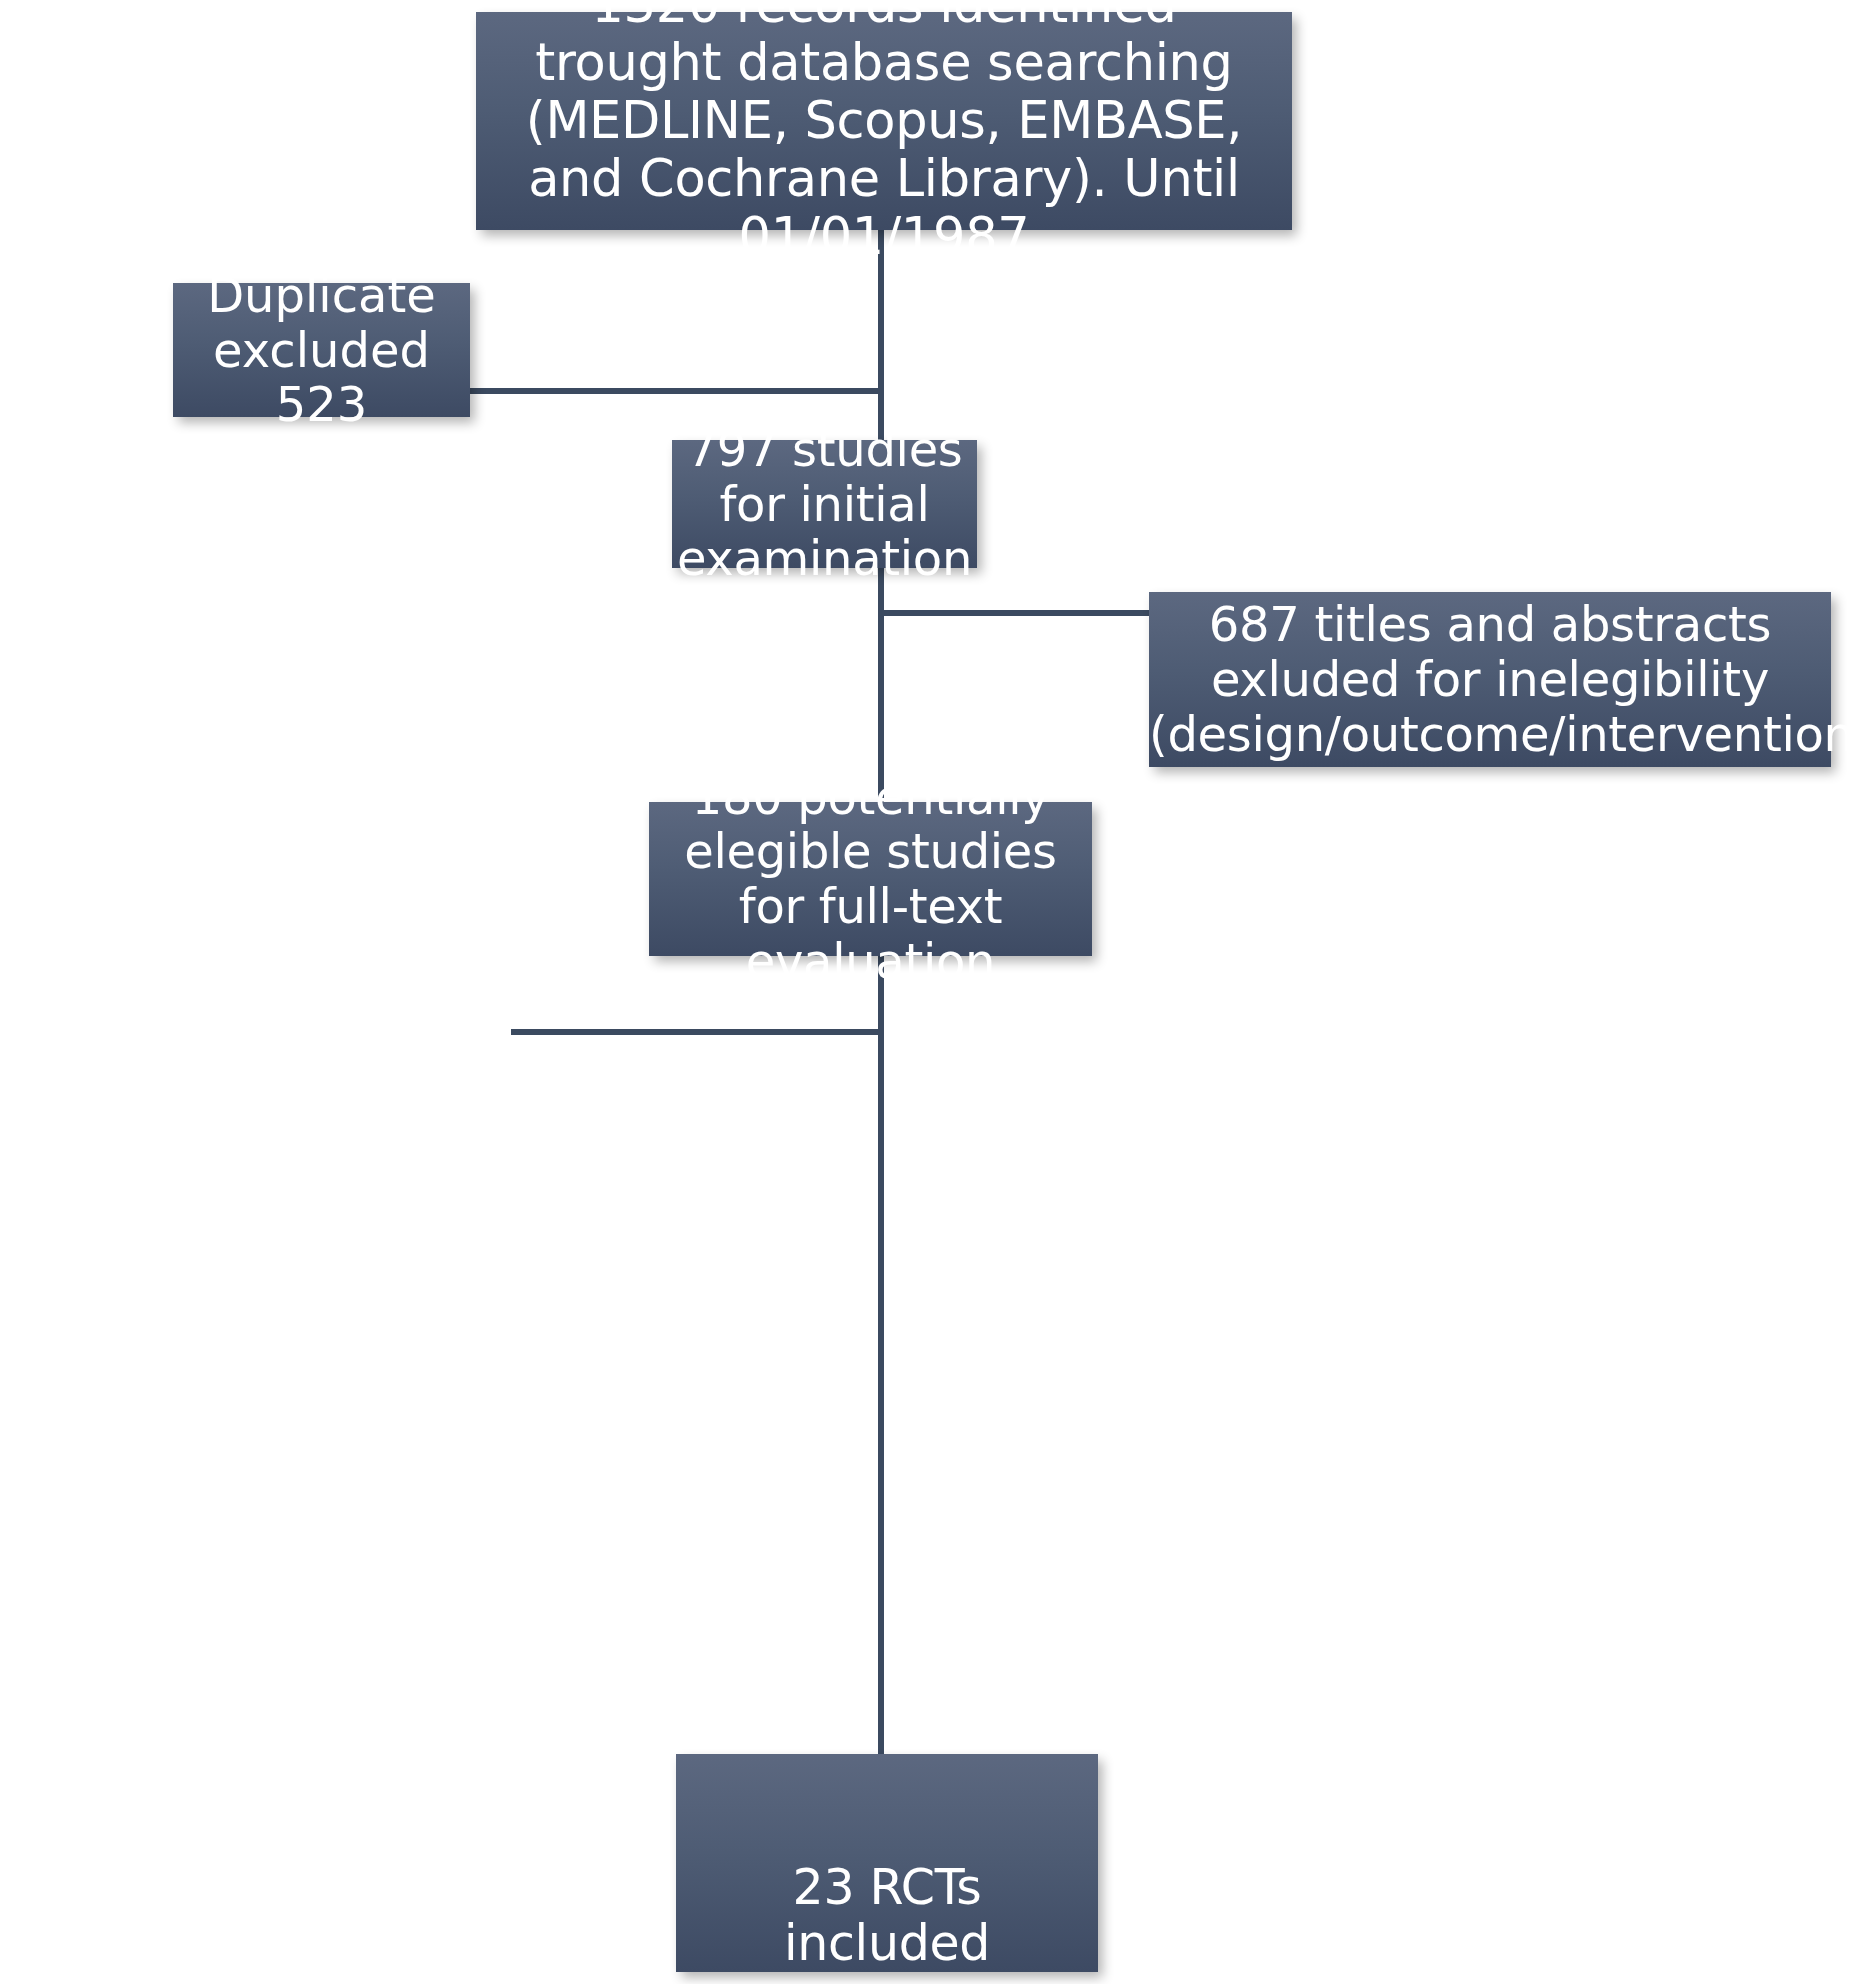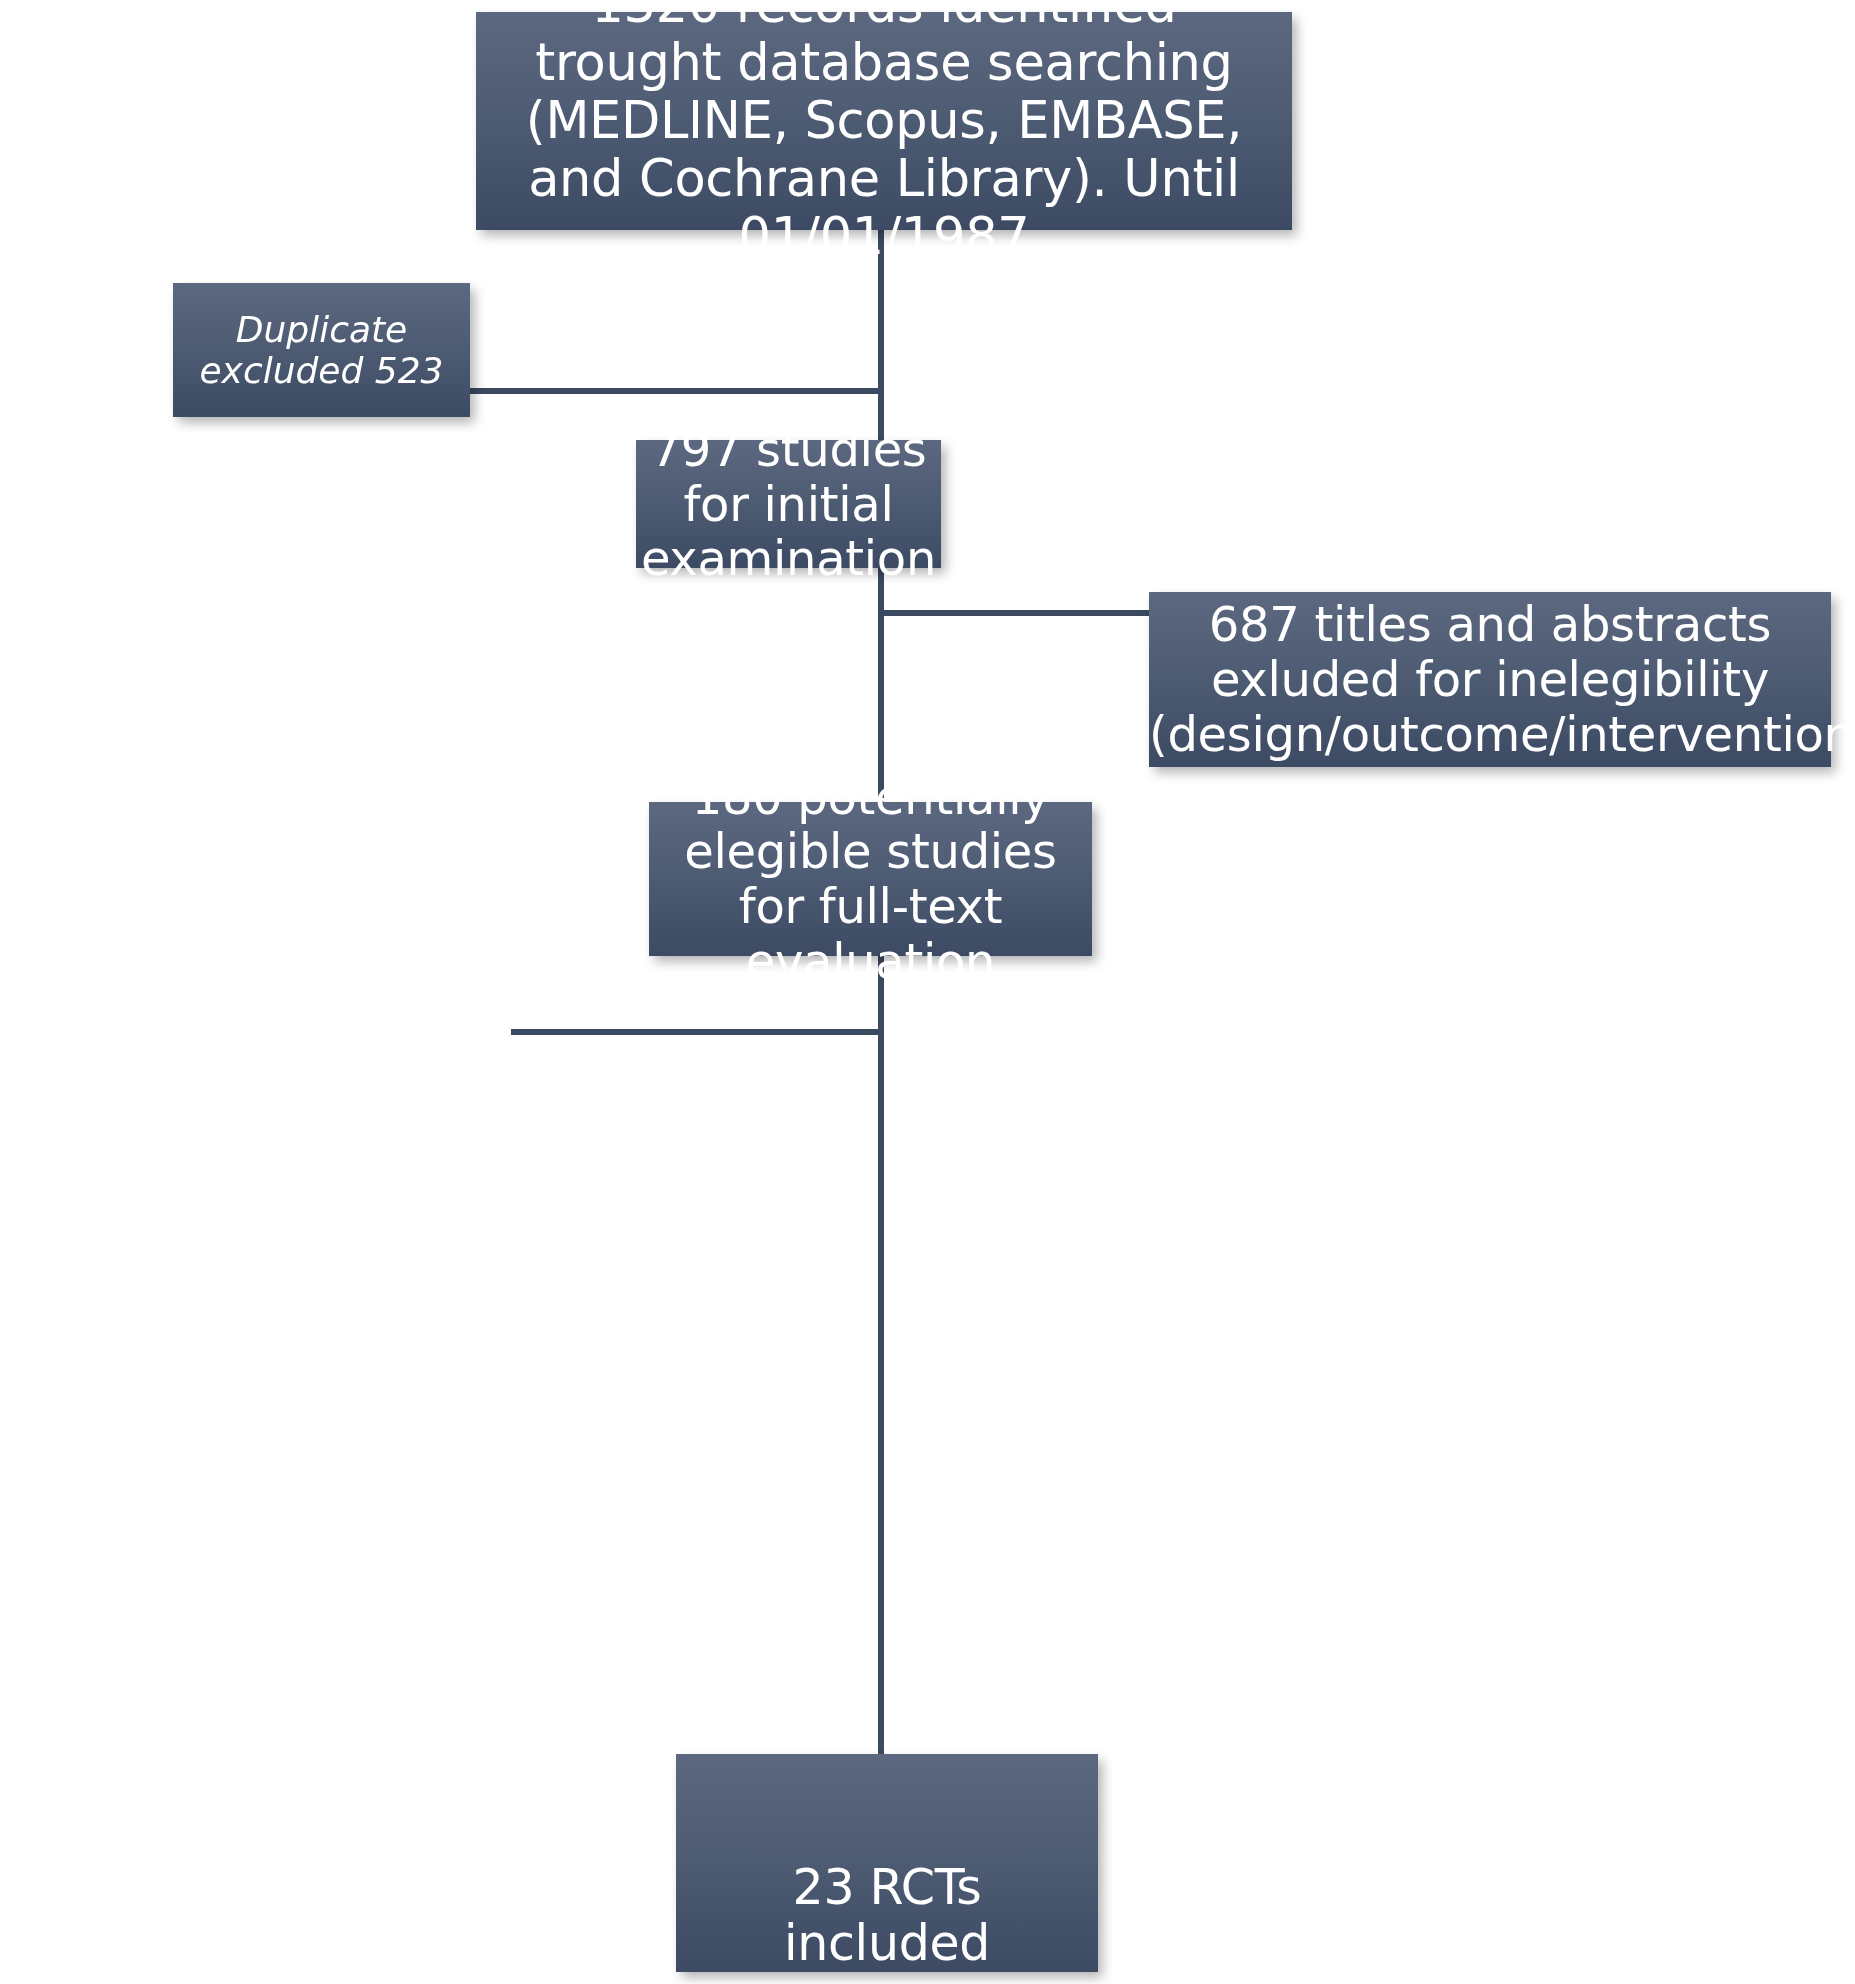--- a/index.html
+++ b/index.html
@@ -37,26 +37,25 @@
     white-space: pre-line;
   }
 
   
   #box-identified {
     left: 476px; top: 12.3px; width: 816px; height: 218px;
     font-size: 51px;
   }
   #box-duplicate {
     left: 173px; top: 283px; width: 297px; height: 134px;
-    font-size: 36px;
+    font-size: 48px;
     letter-spacing: 0px;
-    font-style: italic;
   }
   #box-initial {
-    left: 636px; top: 440px; width: 305px; height: 128px;
+    left: 672px; top: 440px; width: 305px; height: 128px;
     font-size: 48px;
   }
   #box-titles-excluded {
     left: 1149px; top: 592px; width: 682px; height: 175px;
     font-size: 48px;
   }
   #box-eligible {
     left: 649px; top: 802px; width: 443px; height: 154px;
     font-size: 48px;
   }

